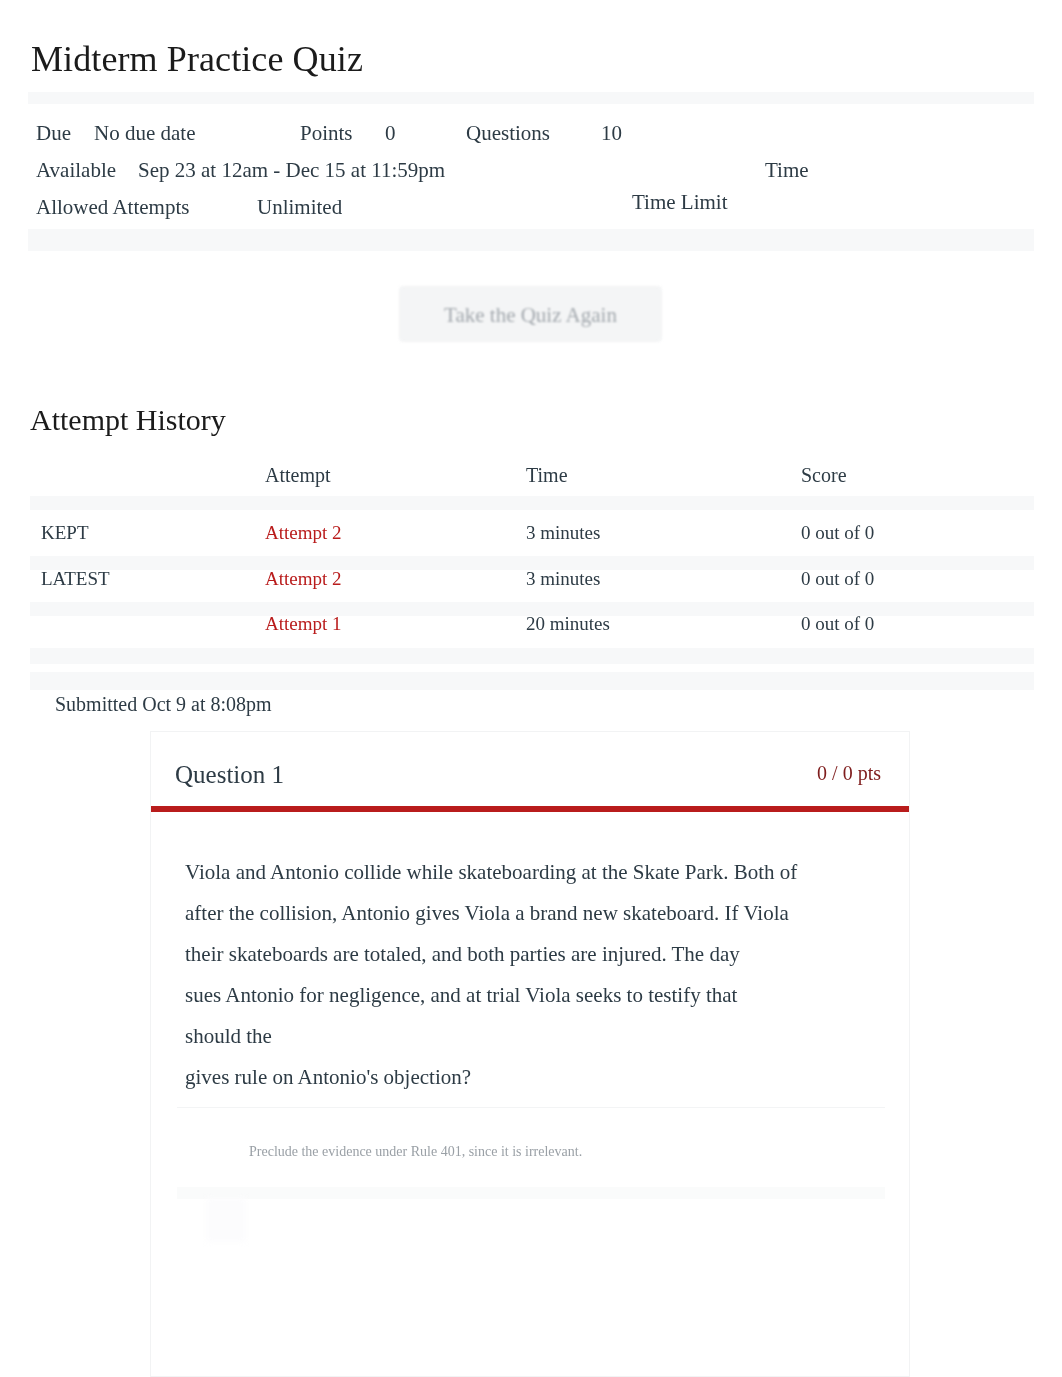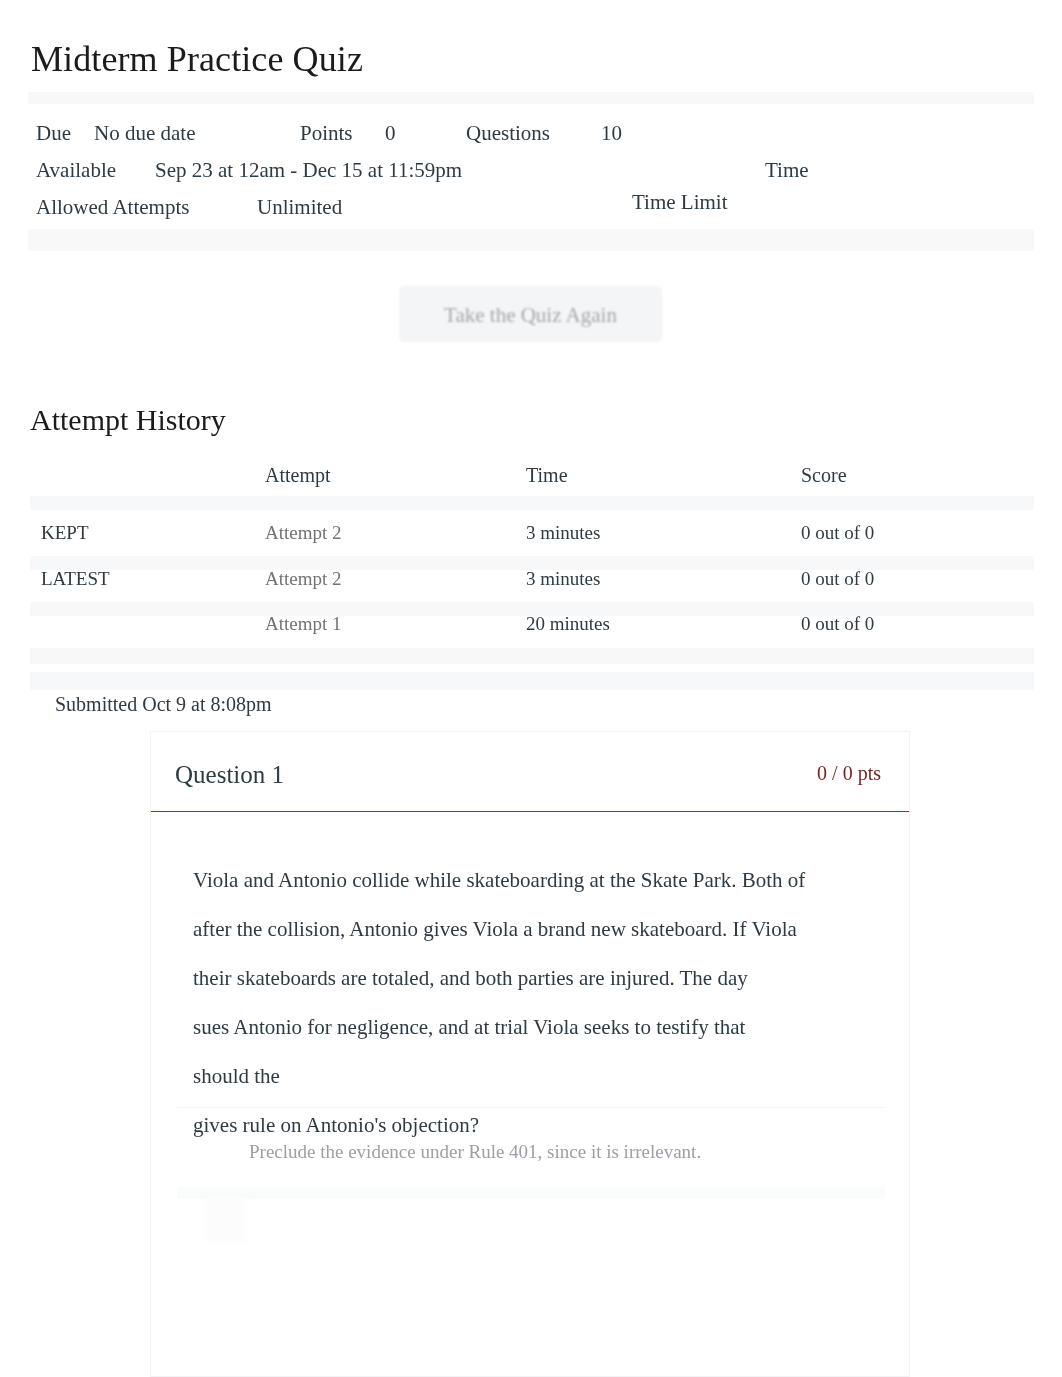--- a/index.html
+++ b/index.html
@@ -51,21 +51,21 @@
   .meta-label { color: #2d3b45; }
   .meta-value { color: #2d3b45; }
   .mr1-label { position: absolute; left: 0; }
   .mr1-value { position: absolute; left: 58px; }
   .mr1-plabel{ position: absolute; left: 264px; }
   .mr1-pvalue{ position: absolute; left: 349px; }
   .mr1-qlabel{ position: absolute; left: 430px; }
   .mr1-qvalue{ position: absolute; left: 565px; }
 
   .mr2-label { position: absolute; left: 0; }
-  .mr2-value { position: absolute; left: 119px; }
+  .mr2-value { position: absolute; left: 102px; }
   .mr2-tlabel{ position: absolute; left: 596px; margin-top: 32px; }
   .mr2-tvalue{ position: absolute; left: 729px; }
 
   .mr3-label { position: absolute; left: 0; }
   .mr3-value { position: absolute; left: 221px; }
 
   
   .retake-wrap {
     position: absolute;
     left: 399px;
@@ -125,21 +125,21 @@
     position: absolute;
     left: 0;
     width: 1004px;
     height: 14px;
     background: #f7f8f9;
   }
   .sep-1 { top: 36px; }
   .sep-2 { top: 82px; }
 
   .attempt-link {
-    color: #737373;
+    color: #b91c1c;
     text-decoration: none;
   }
 
   
   .submitted {
     position: absolute;
     left: 55px;
     top: 690px;
     font-size: 20px;
     line-height: 28px;
@@ -155,21 +155,21 @@
     height: 646px;
     background: #ffffff;
     border: 1px solid #f2f3f4;
     box-sizing: border-box;
   }
   .q-header {
     position: absolute;
     left: 0; top: 0;
     width: 758px;
     height: 80px;
-    border-bottom: 1px solid #b91c1c;
+    border-bottom: 6px solid #b91c1c;
     box-sizing: border-box;
   }
   .q-name {
     position: absolute;
     left: 24px;
     top: 27px;
     font-size: 25px;
     line-height: 32px;
     color: #2d3b45;
   }
@@ -183,21 +183,21 @@
   }
   .q-body {
     position: absolute;
     left: 26px;
     top: 116px;
     width: 680px;
     font-size: 21px;
     line-height: 33px;
     color: #2d3b45;
   }
-  .q-body p { margin: 16px; }
+  .q-body p { margin: 8px; }
 
   .q-divider {
     position: absolute;
     left: 26px;
     top: 375px;
     width: 708px;
     height: 1px;
     background: #f3f4f5;
   }
 
@@ -205,21 +205,21 @@
     position: absolute;
     left: 26px;
     top: 390px;
     width: 708px;
     height: 62px;
   }
   .answer-text {
     position: absolute;
     left: 72px;
     top: 16px;
-    font-size: 19px;
+    font-size: 14px;
     line-height: 28px;
     color: #9aa0a6;
     filter: blur(0.35px);
   }
   .answer-sep {
     position: absolute;
     left: 26px;
     top: 455px;
     width: 708px;
     height: 12px;

